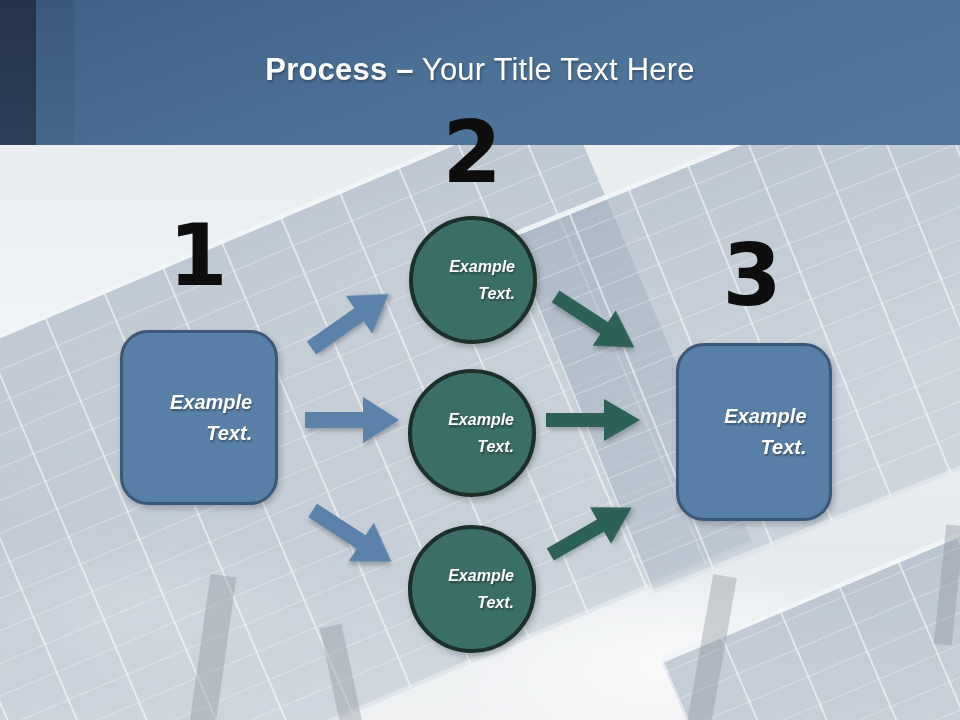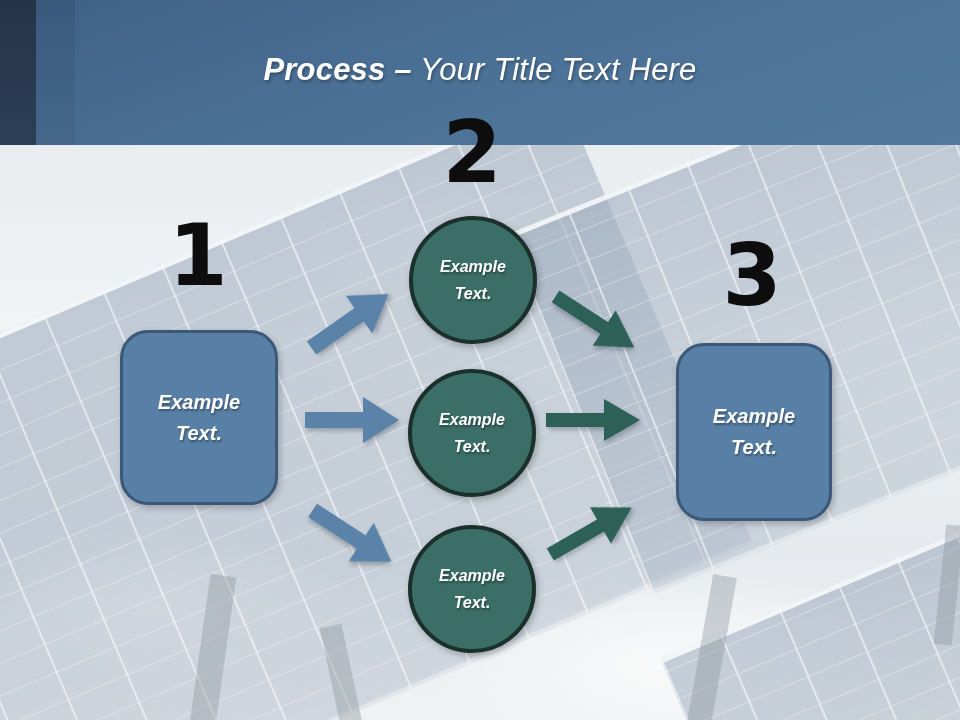--- a/index.html
+++ b/index.html
@@ -54,21 +54,21 @@
   .header{
     position:absolute;left:0;top:0;width:960px;height:145px;
     background:linear-gradient(160deg,#3f6085 0%,var(--header-blue) 45%,#527a9e 100%);
   }
   .strip{position:absolute;top:0;height:145px;}
   .strip-1{left:0;width:36px;background:linear-gradient(180deg,#24344a,var(--header-strip-dark));}
   .strip-2{left:36px;width:39px;background:linear-gradient(180deg,#3a5a7c,var(--header-strip-mid));}
   .title{
     position:absolute;left:0;right:0;top:52px;margin:0;
     text-align:center;color:var(--text-white);font-size:31px;font-weight:400;
-    text-shadow:1px 2px 3px rgba(0,0,0,.3);letter-spacing:.2px;font-style:italic;
+    text-shadow:1px 2px 3px rgba(0,0,0,.3);letter-spacing:.2px;
   }
   .title .emph{font-weight:700;}
 
   
   .step-number{
     position:absolute;width:120px;text-align:center;
     font-family:"DejaVu Sans",sans-serif;font-weight:700;font-size:85px;line-height:85px;
     color:var(--number-black);z-index:5;
   }
   .num-1{left:138px;top:213px;}
@@ -79,21 +79,21 @@
   .proc-box{
     position:absolute;box-sizing:border-box;border-radius:28px;
     background:var(--box-fill);border:3px solid var(--box-border);
     display:flex;align-items:center;justify-content:center;text-align:center;
     color:var(--text-white);font-weight:700;font-style:italic;font-size:20px;line-height:31px;
     text-shadow:1px 2px 2px rgba(0,0,0,.35);
     box-shadow:2px 3px 6px rgba(40,50,60,.3);z-index:4;
   }
   .box-left{left:120px;top:330px;width:158px;height:175px;}
   .box-right{left:676px;top:343px;width:156px;height:178px;}
-  .proc-box .lbl,.proc-circle .lbl{width:70%;}
+  .proc-box .lbl,.proc-circle .lbl{width:70%;text-align:right;}
 
   .proc-circle{
     position:absolute;box-sizing:border-box;border-radius:50%;
     width:128px;height:128px;
     background:var(--circle-fill);border:4px solid var(--circle-border);
     display:flex;align-items:center;justify-content:center;text-align:center;
     color:var(--text-white);font-weight:700;font-style:italic;font-size:16px;line-height:27px;
     text-shadow:1px 2px 2px rgba(0,0,0,.35);
     box-shadow:2px 3px 6px rgba(30,40,40,.3);z-index:4;
   }

